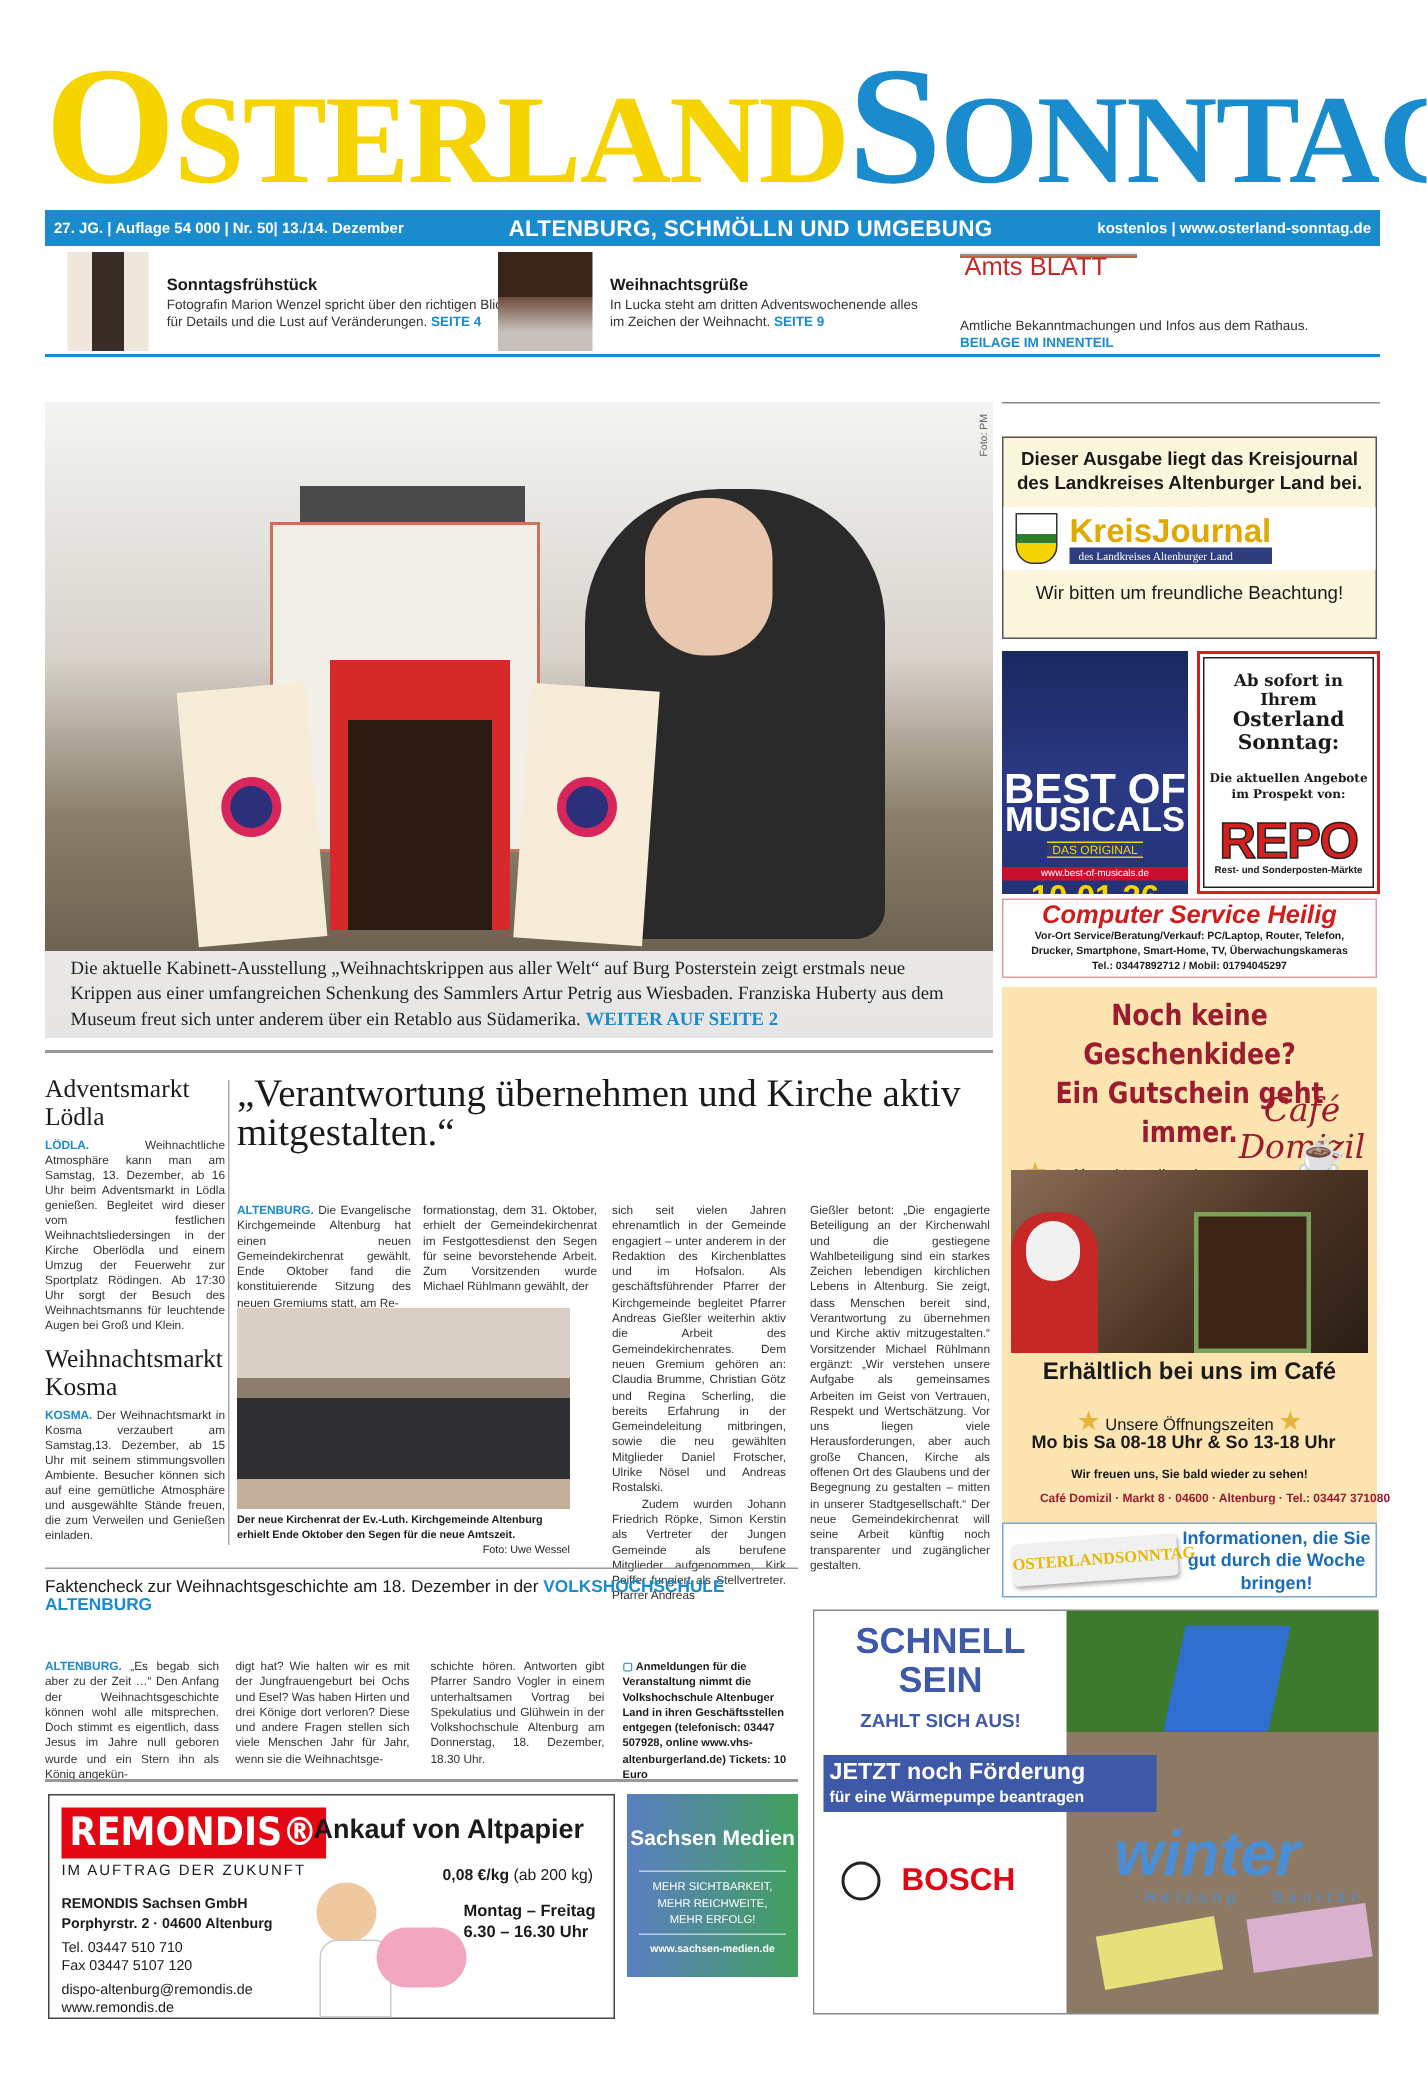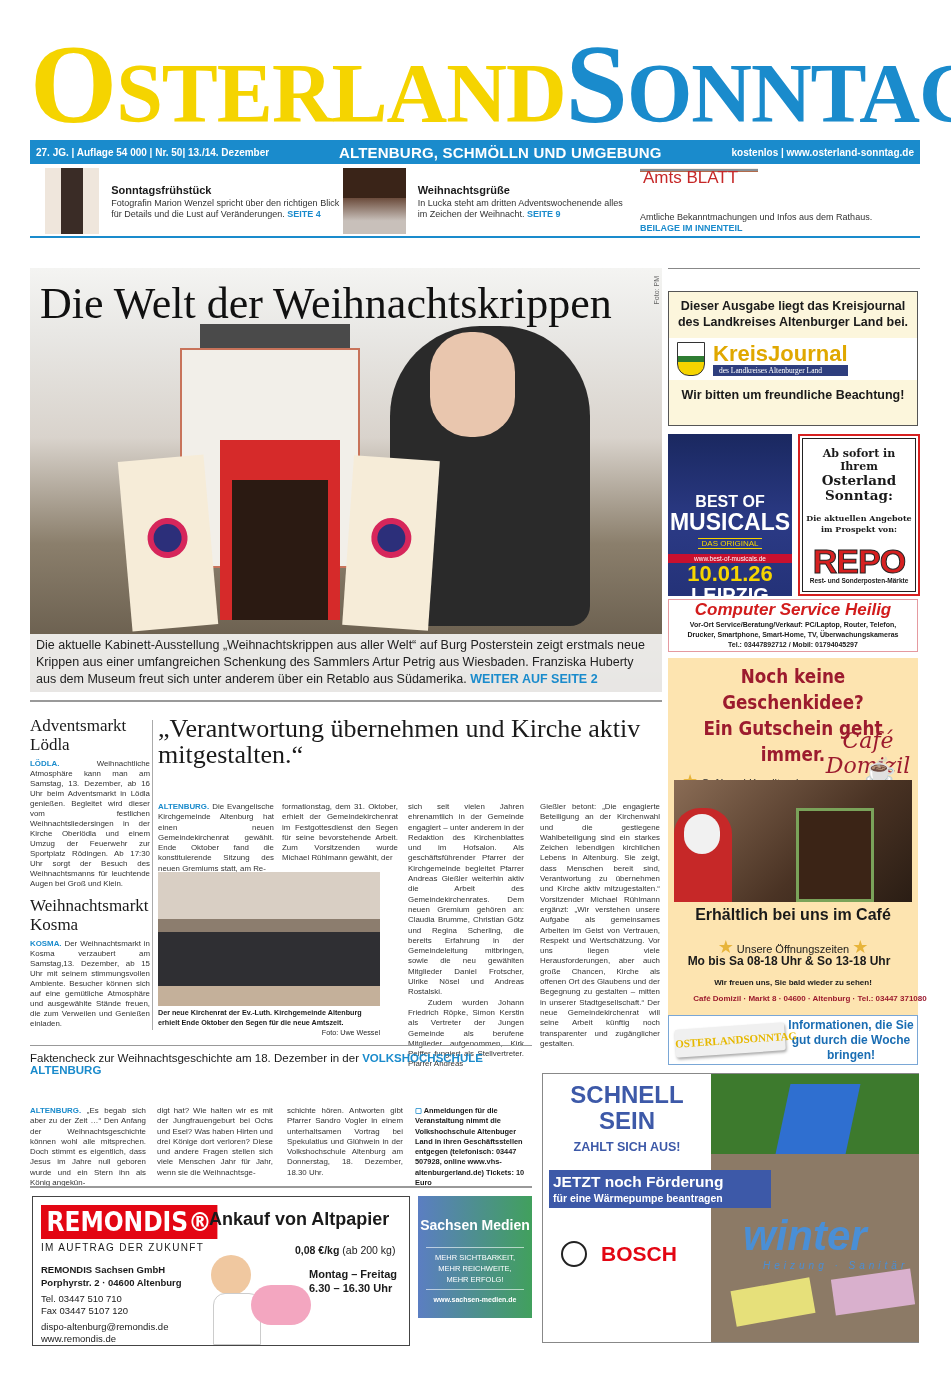--- a/index.html
+++ b/index.html
@@ -26,33 +26,33 @@
 .foto-credit{right:2px;top:8px;font-size:7px;color:#666;writing-mode:vertical-rl;transform:rotate(180deg);}
 .castle{left:150px;top:80px;width:180px;height:220px;background:#f2efe9;border:2px solid #c8735a;}
 .castle-roof{left:170px;top:56px;width:150px;height:30px;background:#4a4a4a;}
 .woman{left:360px;top:58px;width:200px;height:300px;border-radius:90px 90px 20px 20px;background:#2a2a2a;}
 .face{left:400px;top:64px;width:85px;height:105px;border-radius:40px;background:#e9c6ae;}
 .retablo{left:190px;top:172px;width:120px;height:180px;background:#d62a2a;}
 .retablo-in{left:202px;top:212px;width:96px;height:140px;background:#2b1a12;}
 .panel-l{left:95px;top:190px;width:86px;height:170px;background:#f6ecd8;transform:rotate(-5deg);}
 .panel-r{left:318px;top:190px;width:86px;height:170px;background:#f6ecd8;transform:rotate(4deg);}
 .flower{width:40px;height:40px;border-radius:50%;background:#2c2f7a;border:6px solid #d6265b;}
-.hero-caption{left:0;top:366px;width:632px;height:58px;background:rgba(255,255,255,0.86);padding:3px 6px;font-size:12.5px;line-height:17px;color:#222;}
+.hero-caption{left:0;top:366px;width:632px;height:58px;background:rgba(255,255,255,0.86);padding:3px 17px;font-size:12.5px;line-height:17px;color:#222;font-family:Liberation Serif, serif;}
 
 .rc{left:668px;}
 .rule-top{left:668px;top:268px;width:252px;height:1px;background:#888;}
 .kj{top:291px;width:250px;height:135px;background:#fcf6dc;border:1px solid #555;text-align:center;}
 .kj .t{font-size:12.5px;font-weight:bold;line-height:16px;margin-top:6px;}
 .kj .logo{margin:8px 0;height:42px;background:#fff;display:flex;align-items:center;padding:0 8px;gap:8px;}
 .kj .crest{width:28px;height:34px;background:linear-gradient(#fff 0 40%,#2e7d32 40% 60%,#f5d400 60%);border:1px solid #333;border-radius:0 0 12px 12px;}
 .kj .name{font-family:"Liberation Sans",sans-serif;font-weight:bold;font-size:22px;color:#e0a800;line-height:22px;}
 .kj .sub{background:#2e3e7e;color:#fff;font-size:7.5px;font-family:"Liberation Serif",serif;padding:1px 6px;}
-.kj .b{font-size:12.5px;font-weight:bold;margin-top:4px;}
+.kj .b{font-size:12.5px;font-weight:normal;margin-top:4px;}
 .musicals{left:668px;top:434px;width:124px;height:162px;background:linear-gradient(#1a2860,#2b3a85 55%,#243278);color:#fff;text-align:center;overflow:hidden;}
-.musicals .top{font-size:16px;font-weight:bold;margin-top:58px;line-height:20px;}
+.musicals .top{font-size:28px;font-weight:bold;margin-top:82px;line-height:20px;}
 .musicals .o{font-size:8px;color:#f5d400;background:#2b3a85;border-top:1px solid #f5d400;border-bottom:1px solid #f5d400;display:inline-block;padding:0 4px;margin-top:2px;}
 .musicals .url{background:#c8102e;font-size:6.5px;margin-top:4px;padding:1px 0;}
 .musicals .d{font-size:22px;font-weight:bold;color:#f5d400;line-height:22px;}
 .musicals .c{font-size:20px;font-weight:bold;line-height:20px;}
 .repo{left:798px;top:434px;width:122px;height:162px;border:2px solid #d62020;padding:2px;}
 .repo-in{border:1px solid #222;height:100%;text-align:center;font-family:"DejaVu Serif",serif;}
 .repo-in .a{font-size:11px;font-weight:bold;margin-top:8px;line-height:13px;}
 .repo-in .b{font-size:13.5px;font-weight:bold;line-height:15px;}
 .repo-in .c{font-size:8px;font-weight:bold;margin-top:10px;line-height:11px;}
 .repo-in .logo{font-family:"Liberation Sans",sans-serif;font-size:34px;font-weight:900;color:#d62020;letter-spacing:-1px;margin-top:10px;line-height:32px;-webkit-text-stroke:1px #222;}
@@ -147,21 +147,21 @@
   <span class="r">kostenlos | www.osterland-sonntag.de</span>
 </div>
 
 <div class="abs teaser" style="left:45px;width:300px;">
   <div class="img" style="background:linear-gradient(90deg,#efe6dc 0 30%,#3a2c26 30% 70%,#efe6dc 70%);"></div>
   <div>
     <h4>Sonntagsfrühstück</h4>
     <p><span>Fotografin Marion Wenzel spricht über den richtigen Blick für Details und die Lust auf Veränderungen.</span> <span class="blue">SEITE 4</span></p>
   </div>
 </div>
-<div class="abs teaser" style="left:343px;width:290px;justify-content:space-between;">
+<div class="abs teaser" style="left:332px;width:290px;justify-content:space-between;">
   <div class="img" style="width:102px;background:linear-gradient(#3a2418 0 45%,#6a4a3a 45%,#c8c0ba 80%);"></div>
   <div>
     <h4>Weihnachtsgrüße</h4>
     <p><span>In Lucka steht am dritten Advents­wochenende alles im Zeichen der Weihnacht.</span> <span class="blue">SEITE 9</span></p>
   </div>
 </div>
 <div class="abs teaser" style="left:640px;width:280px;flex-direction:column;">
   <div class="img" style="width:118px;height:68px;background:linear-gradient(#f5efe6 0 32%,#8a8f94 32% 70%,#b26a4a 70%);position:relative;">
     <span style="position:absolute;left:3px;top:0;font-size:17px;color:#c62828;">Amts BLATT</span>
   </div>
@@ -177,21 +177,20 @@
   <div class="abs woman"></div>
   <div class="abs face"></div>
   <div class="abs panel-l">
       <div class="flower" style="margin:60px auto 0;"></div>
     </div>
   <div class="abs retablo"></div>
   <div class="abs retablo-in"></div>
   <div class="abs panel-r">
       <div class="flower" style="margin:60px auto 0;"></div>
     </div>
-  <div class="abs hero-title">Die Welt der Weihnachtskrippen</div>
   <div class="abs foto-credit">Foto: PM</div>
   <div class="abs hero-caption">
     <span>Die aktuelle Kabinett-Ausstellung „Weihnachtskrippen aus aller Welt“ auf Burg Posterstein zeigt erstmals neue Krippen aus einer umfangreichen Schenkung des Sammlers Artur Petrig aus Wiesbaden. Franziska Huberty aus dem Museum freut sich unter anderem über ein Retablo aus Südamerika.</span> <span class="blue">WEITER AUF SEITE 2</span>
   </div>
 </div>
 
 <div class="abs rule-top"></div>
 <div class="abs kj rc">
   <div class="t">Dieser Ausgabe liegt das Kreisjournal des Landkreises Altenburger Land bei.</div>
   <div class="logo">

